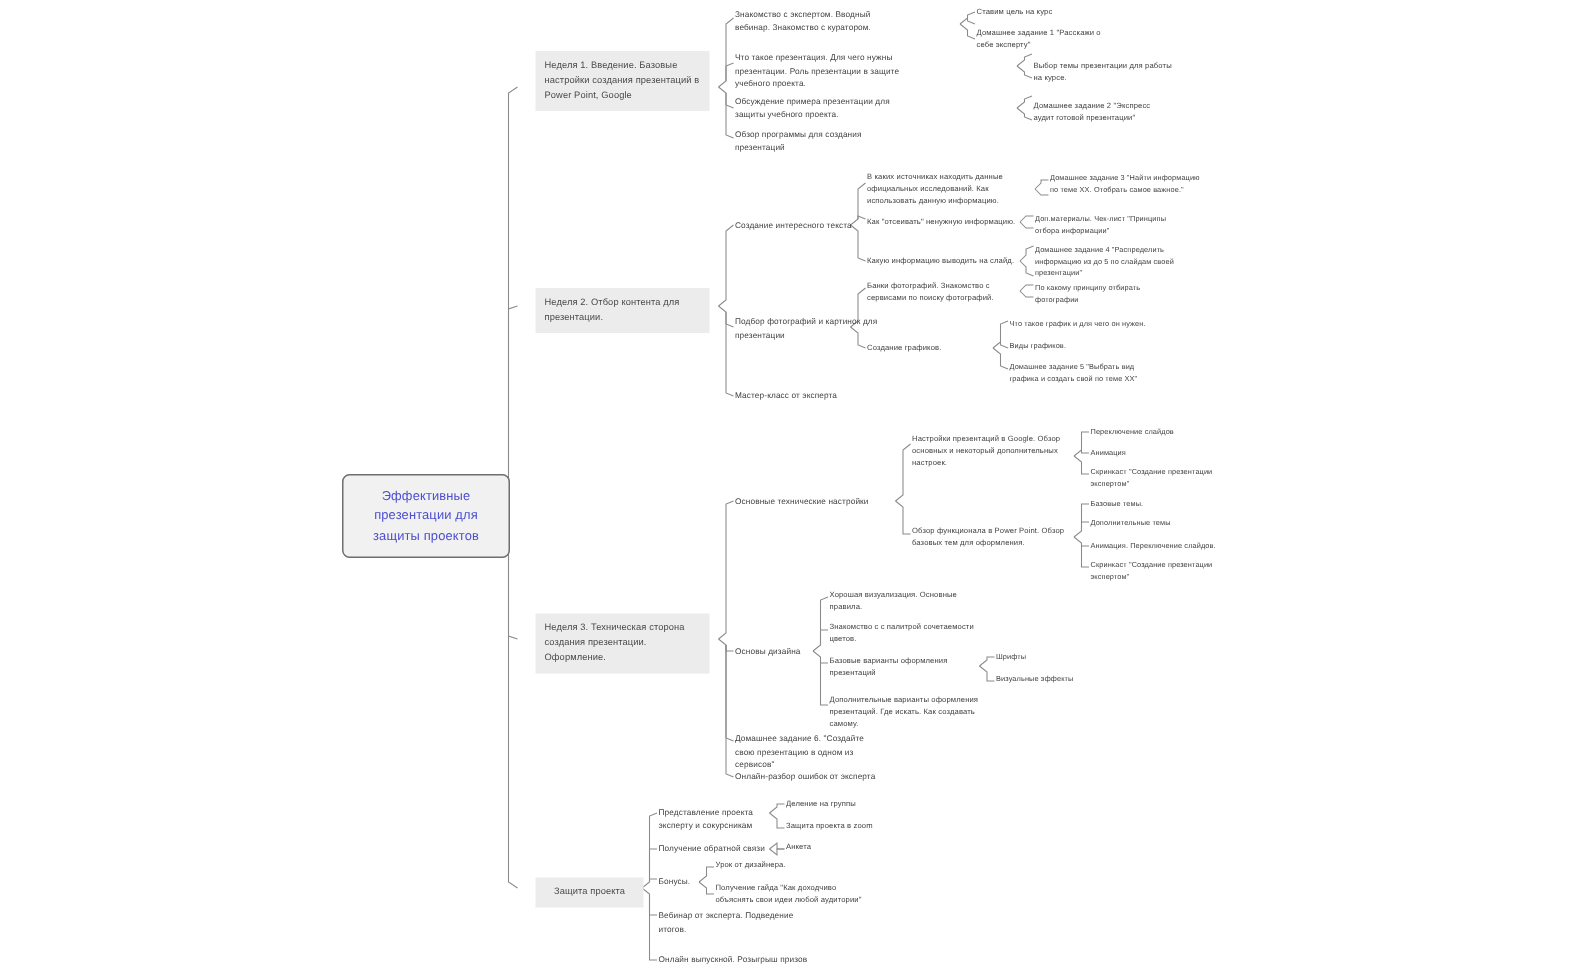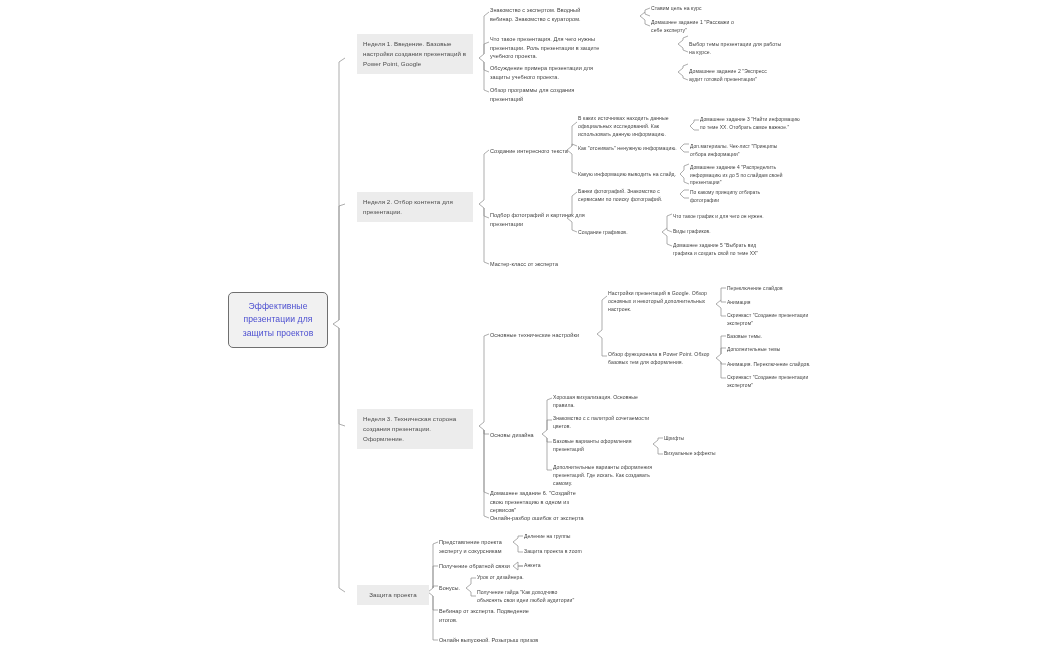--- a/index.html
+++ b/index.html
@@ -144,21 +144,21 @@
       <path d="M513 542 L518 546 L518 552 L523 552"></path>
 
       <path d="M513 566 L518 562 L518 566 L523 566"></path>
       <path d="M513 566 L518 570 L518 566 L523 566"></path>
 
       <path d="M466 588 L471 584 L471 578 L476 578"></path>
       <path d="M466 588 L471 592 L471 596 L476 596"></path>
     </g>
   </svg>
 
-  <div class="root" style="left:228px; top:292px; width:100px;">
+  <div class="root" style="left:228px; top:316px; width:112px;">
     <span>Эффективные презентации для защиты проектов</span>
   </div>
 
   <div class="lvl1" style="left:357px; top:34px; width:116px;">
     <span>Неделя 1. Введение. Базовые настройки создания презентаций в Power Point, Google</span>
   </div>
 
   <div class="node lvl2" style="left:490px; top:6px; width:104px;">
     <span>Знакомство с экспертом. Вводный вебинар. Знакомство с куратором.</span>
   </div>

